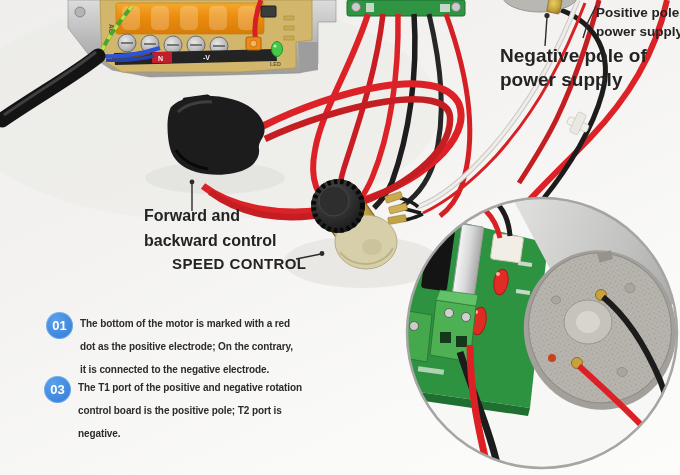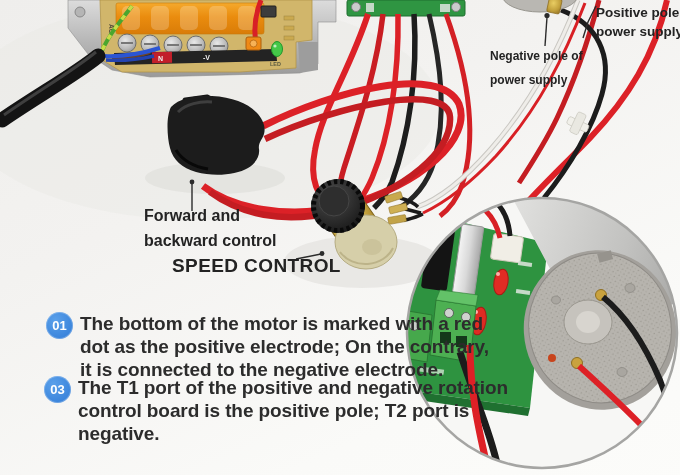--- a/index.html
+++ b/index.html
@@ -5,35 +5,35 @@
   html,body{margin:0;padding:0;background:#e8e8e8;}
   .stage{
     position:relative;width:680px;height:475px;overflow:hidden;
     background:linear-gradient(155deg,#efeeec 0%,#f3f2f0 35%,#fafaf8 75%,#fcfcfa 100%);
     font-family:"Liberation Sans",sans-serif;
     padding-left:42px;
   }
   .stage svg{position:absolute;left:0;top:0;}
   .label{position:absolute;white-space:pre-line;color:#232323;font-weight:600;}
   .label-positive{left:596px;top:3px;font-size:13.5px;line-height:19px;}
-  .label-negative{left:490px;top:44px;font-size:12px;line-height:24px;}
+  .label-negative{left:500px;top:44px;font-size:19px;line-height:24px;}
   .label-forward{left:144px;top:203px;font-size:16px;line-height:25px;}
-  .label-speed{left:172px;top:255px;font-size:19px;font-weight:700;letter-spacing:.4px;}
+  .label-speed{left:172px;top:255px;font-size:15px;font-weight:700;letter-spacing:.4px;}
   .note{position:absolute;display:flex;align-items:flex-start;gap:7px;}
   .note-1{left:46px;top:312px;}
   .note-2{left:44px;top:376px;}
   .badge{
     width:27px;height:27px;border-radius:50%;flex:0 0 27px;margin-top:0;
     background:radial-gradient(circle at 35% 30%, #5aa0ea, #2f7ad6);
     color:#fff;font-size:13px;font-weight:700;
     display:flex;align-items:center;justify-content:center;
     box-shadow:inset 0 0 0 1px rgba(255,255,255,.25);
   }
   .note-text{
-    font-size:19px;line-height:23px;font-weight:600;color:#2c2c2c;
+    font-size:10px;line-height:23px;font-weight:600;color:#2c2c2c;
     white-space:pre-line;letter-spacing:-0.1px;
   }
 </style>
 </head>
 <body>
 
 <div class="stage">
 
   <svg width="680" height="475" viewBox="0 0 680 475">
     <defs>

